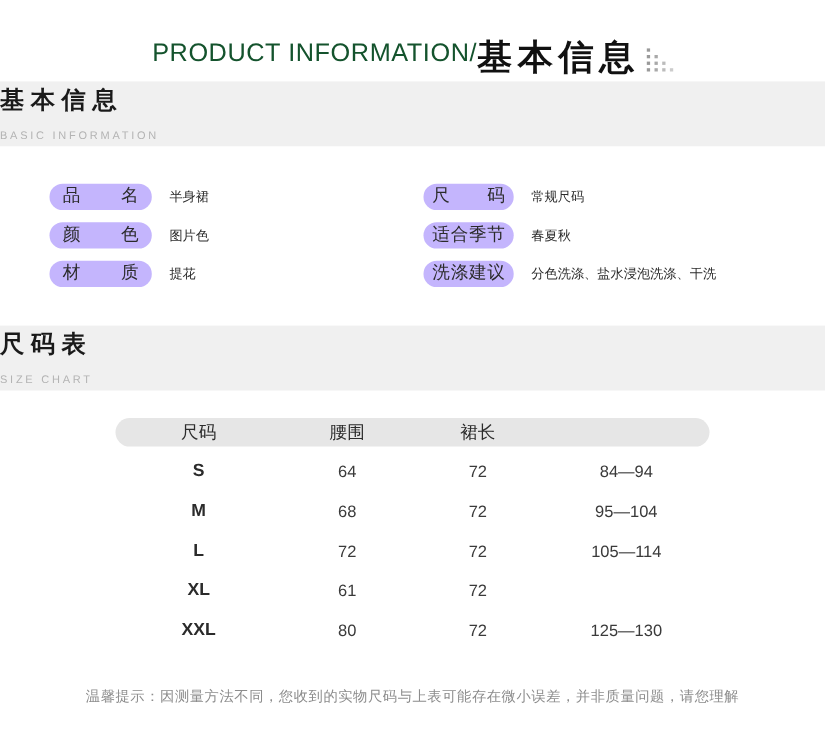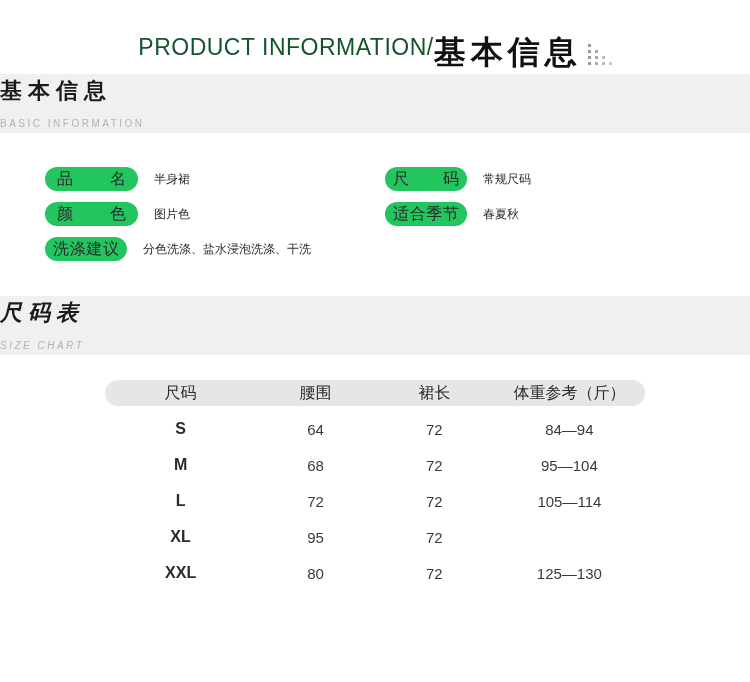--- a/index.html
+++ b/index.html
@@ -39,30 +39,30 @@
     background:#f0f0f0; height:59px; margin-top:6px;
     display:flex; flex-direction:column; justify-content:center; align-items:flex-start;
   }
   .band-title {
     font-size:22px; font-weight:bold; color:#1a1a1a; letter-spacing:6px;
     line-height:1.2;
   }
   .band-sub {
     font-size:10px; color:#b3b3b3; letter-spacing:2.5px; margin-top:14px;
   }
-  .band.size-band { margin-top:35px;font-style:italic; }
+  .band.size-band { margin-top:35px; }
 
   
   .attrs {
     display:grid; grid-template-columns:340px 1fr;
     padding:34px 20px 0 45px; row-gap:11px;
   }
   .attr { display:flex; align-items:center; height:24px; }
   .attr-label {
-    background:#22c55e; border-radius:12px; height:24px; line-height:24px;
+    background:#c4b5fd; border-radius:12px; height:24px; line-height:24px;
     font-size:16px; color:#2b2b2b;
     text-align:justify; text-align-last:justify;
     overflow:hidden; white-space:nowrap;
   }
   .attr.left .attr-label  { width:93px; padding:0 12px; }
   .attr.right .attr-label { width:82px; padding:0 8px; }
   .attr-value { margin-left:16px; font-size:12px; color:#2b2b2b; white-space:nowrap; }
 
   
   .size-table { width:540px; margin:25px auto 0; }
@@ -134,38 +134,41 @@
 
     <div class="attr left">
       <span class="attr-label">颜色</span>
       <span class="attr-value">图片色</span>
     </div>
     <div class="attr right">
       <span class="attr-label">适合季节</span>
       <span class="attr-value">春夏秋</span>
     </div>
 
+    <div class="attr left">
+      <span class="attr-label">材质</span>
+      <span class="attr-value">提花</span>
+    </div>
     <div class="attr right">
       <span class="attr-label">洗涤建议</span>
       <span class="attr-value">分色洗涤、盐水浸泡洗涤、干洗</span>
     </div>
 
   </div>
 
   <div class="band size-band">
     <div class="band-title">尺码表</div>
     <div class="band-sub">SIZE CHART</div>
   </div>
 
   <div class="size-table">
     <div class="table-head">
       <span>尺码</span>
       <span>腰围</span>
       <span>裙长</span>
-      <span>体重参考（斤）</span>
     </div>
     <div class="table-body">
       <div class="table-row">
         <span class="size-cell">S</span>
         <span>64</span>
         <span>72</span>
         <span>84—94</span>
       </div>
       <div class="table-row">
         <span class="size-cell">M</span>
@@ -174,26 +177,27 @@
         <span>95—104</span>
       </div>
       <div class="table-row">
         <span class="size-cell">L</span>
         <span>72</span>
         <span>72</span>
         <span>105—114</span>
       </div>
       <div class="table-row">
         <span class="size-cell">XL</span>
-        <span>95</span>
+        <span>61</span>
         <span>72</span>
       </div>
       <div class="table-row">
         <span class="size-cell">XXL</span>
         <span>80</span>
         <span>72</span>
         <span>125—130</span>
       </div>
     </div>
   </div>
 
+  <div class="footer">温馨提示：因测量方法不同，您收到的实物尺码与上表可能存在微小误差，并非质量问题，请您理解</div>
 
 </div>
 
 </body></html>

